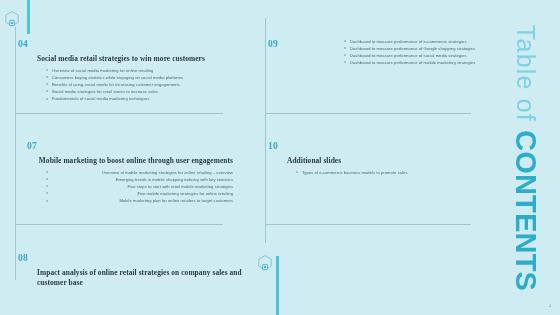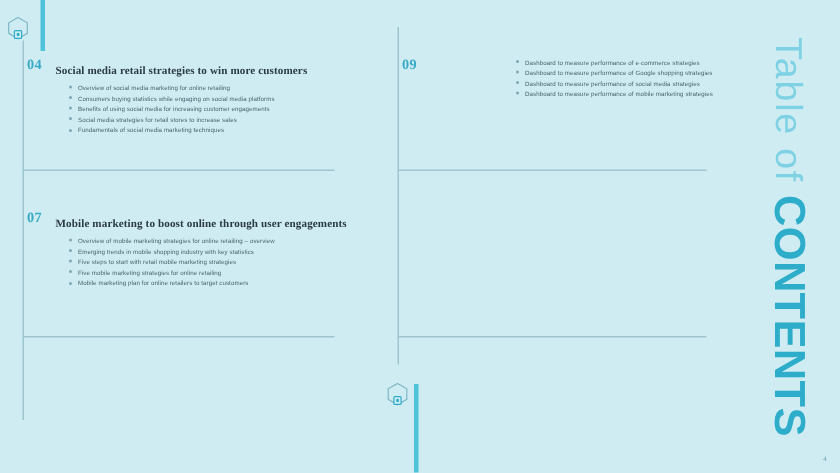--- a/index.html
+++ b/index.html
@@ -99,21 +99,21 @@
     padding-top: 0.5px;
     font-family: "Liberation Serif", serif;
   }
   .entry-body { flex: 1; }
   .entry-title {
     color: #2b3a42;
     font-size: 7.4px;
     font-weight: bold;
     font-family: "Liberation Serif", serif;
     line-height: 1.35;
-    margin: 4px 0 3px 0;
+    margin: 16px 0 3px 0;
     letter-spacing: 0.08px;
   }
   .bullets {
     list-style: none;
     margin: 0;
     padding: 0 0 0 9px;
   }
   .bullets li {
     position: relative;
     color: #4b6470;
@@ -129,21 +129,21 @@
     left: 0;
     top: 2.4px;
     width: 2px;
     height: 2px;
     border: 0.5px solid #7fa8b4;
     border-radius: 50%;
     box-sizing: border-box;
   }
 
   #entry-06 { left: 18px; top: 38px; width: 215px; }
-  #entry-07 { left: 18px; top: 140px; width: 215px; }
+  #entry-07 { left: 18px; top: 140px; width: 215px; text-align: right; }
   #entry-09 { left: 268px; top: 38px; width: 205px; gap: 48px; }
   #entry-10 { left: 268px; top: 140px; width: 205px; }
 
   #entry-08 {
     left: 18px; top: 252px; width: 240px;
   }
   #entry-08 .entry-title { white-space: normal; }
 
   
   .side-title {
@@ -253,21 +253,36 @@
     <div class="entry-body">
       <ul class="bullets">
         <li>Dashboard to measure performance of e-commerce strategies</li>
         <li>Dashboard to measure performance of Google shopping strategies</li>
         <li>Dashboard to measure performance of social media strategies</li>
         <li>Dashboard to measure performance of mobile marketing strategies</li>
       </ul>
     </div>
   </div>
 
-
+  <div class="entry" id="entry-10">
+    <div class="entry-num">10</div>
+    <div class="entry-body">
+      <div class="entry-title">Additional slides</div>
+      <ul class="bullets">
+        <li>Types of e-commerce business models to promote sales</li>
+      </ul>
+    </div>
+  </div>
+
+  <div class="entry" id="entry-08">
+    <div class="entry-num">08</div>
+    <div class="entry-body">
+      <div class="entry-title">Impact analysis of online retail strategies on company sales and customer base</div>
+    </div>
+  </div>
 
   <div class="side-title">
     <div class="side-title-inner">
       <span class="side-table-of">Table of</span><span class="side-contents">CONTENTS</span>
     </div>
   </div>
 
   <div class="page-num">4</div>
 
 </div>

